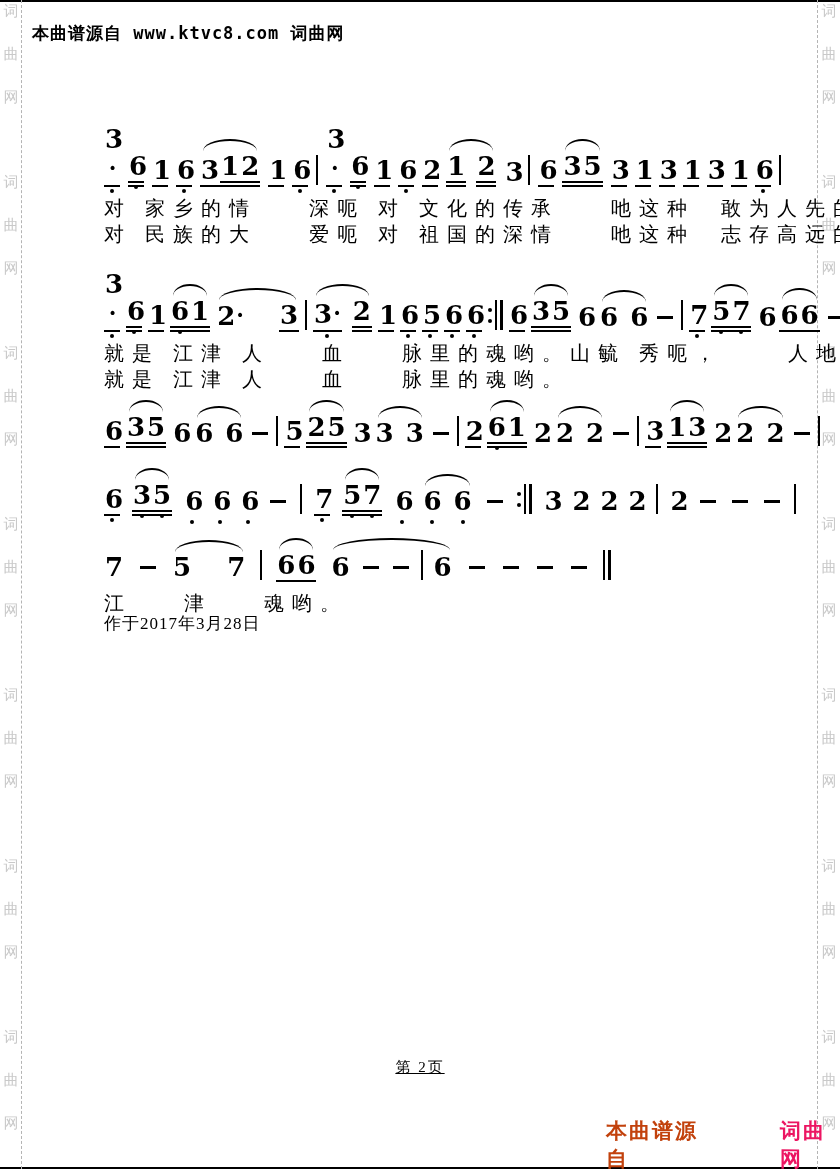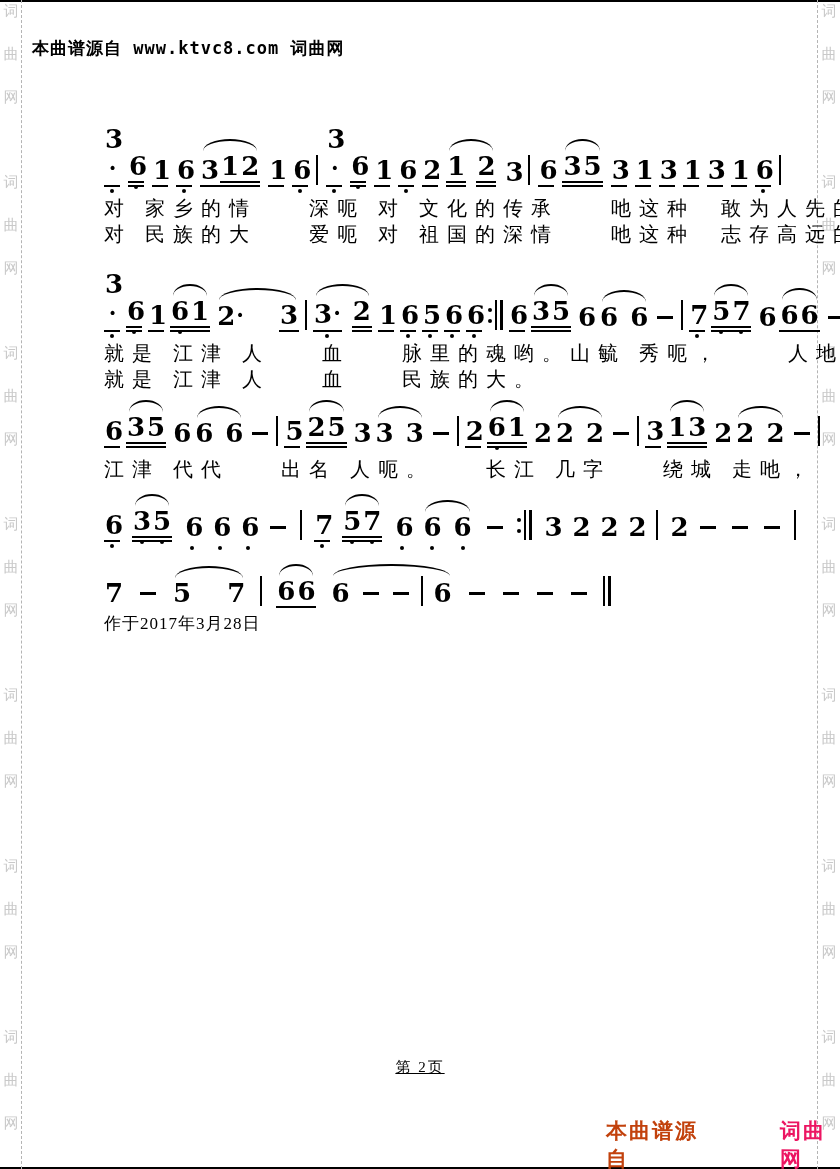--- a/index.html
+++ b/index.html
@@ -10,21 +10,21 @@
   .dashline{position:absolute;top:0;bottom:0;width:0;border-left:1px dashed #b4b4b4;}
   .dashline.l{left:21px}
   .dashline.r{right:22px}
 
   .wm-col{position:absolute;top:4px;width:20px;display:flex;flex-direction:column;align-items:center;}
   .wm-col.l{left:1px}
   .wm-col.r{right:1px}
   .wm-group{display:flex;flex-direction:column;gap:28px;margin-bottom:70px;}
   .wm-char{font-size:15px;line-height:15px;color:#c9c9c9;font-family:"Liberation Serif",serif;}
 
-  .header-credit{position:absolute;left:32px;top:37px;font:bold 17px "DejaVu Sans Mono",monospace;letter-spacing:1px;}
+  .header-credit{position:absolute;left:32px;top:22px;font:bold 17px "DejaVu Sans Mono",monospace;letter-spacing:1px;}
 
   .score{position:absolute;left:104px;top:110px;width:676px;}
   .system:nth-child(1){margin-bottom:8px}
   .system:nth-child(2){margin-bottom:6px}
   .system:nth-child(3){margin-bottom:10px}
   .system:nth-child(4){margin-bottom:12px}
 
   .notes-row{display:flex;align-items:flex-end;padding:14px 0 8px;}
   .note{position:relative;display:inline-block;min-width:14px;text-align:center;
         font:bold 26px "DejaVu Serif",serif;line-height:30px;padding:0 1px;}
@@ -229,21 +229,21 @@
           <span class="note u2 lo tight">7</span>
         </span>
         <span class="note">6</span>
         <span class="grp" style="gap: 0px;">
           <span class="note u1 tight">6</span>
           <span class="note u1 tight">6</span>
         </span>
         <span class="dash"></span>
       </div>
       <div class="lyric">就是 江津 人    血    脉里的魂哟。山毓 秀呃，     人地 灵吔，</div>
-      <div class="lyric">就是 江津 人    血    民族的大。</div>
+      <div class="lyric">就是 江津 人    血    脉里的魂哟。</div>
     </div>
     <div class="system">
       <div class="notes-row" style="gap: 6px;">
         <span class="note u1">6</span>
         <span class="grp" style="gap: 0px;">
           <span class="note u2 tight">3</span>
           <span class="note u2 tight">5</span>
         </span>
         <span class="note">6</span>
         <span class="grp" style="gap: 10px;">
@@ -282,21 +282,20 @@
           <span class="note u2 tight">3</span>
         </span>
         <span class="note">2</span>
         <span class="grp" style="gap: 10px;">
           <span class="note">2</span>
           <span class="note">2</span>
         </span>
         <span class="dash"></span>
         <span class="bar"></span>
       </div>
-      <div class="lyric">江津 代代    出名 人呃。    长江 几字    绕城 走吔，</div>
     </div>
     <div class="system">
       <div class="notes-row" style="gap: 12px;">
         <span class="note u1 lo">6</span>
         <span class="grp" style="gap: 0px;">
           <span class="note u2 lo tight">3</span>
           <span class="note u2 lo tight">5</span>
         </span>
         <span class="note lo">6</span>
         <span class="note lo">6</span>
@@ -349,20 +348,21 @@
           <span class="dash"></span>
           <span class="bar"></span>
           <span class="note">6</span>
         </span>
         <span class="dash"></span>
         <span class="dash"></span>
         <span class="dash"></span>
         <span class="dash"></span>
         <span class="bar2"></span>
       </div>
+      <div class="lyric">江    津    魂哟。</div>
     </div>
   </div>
 
 <div class="composer">作于2017年3月28日</div>
 
 <div class="page-num">第 2页</div>
 
 <div class="footer-credit">
   <span class="fc-text">本曲谱源自</span>
   <span class="fc-site" style="color: rgb(236, 21, 98);">词曲网</span>

